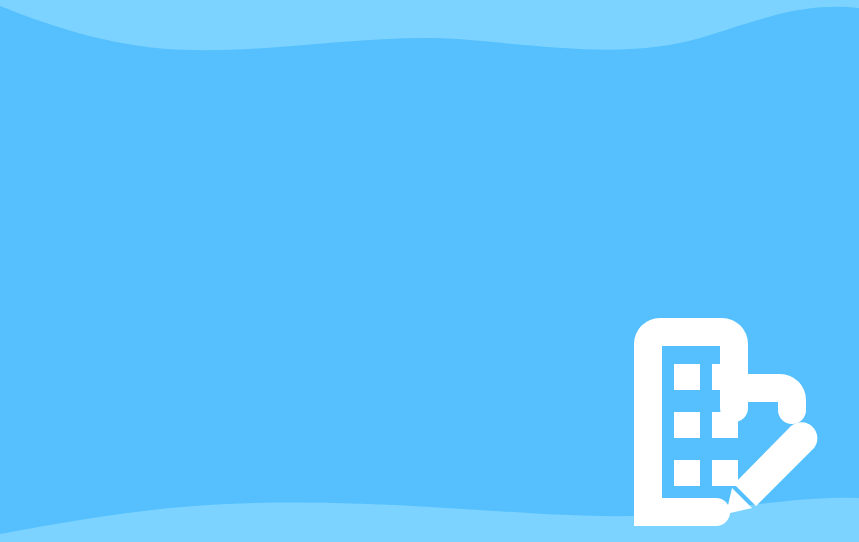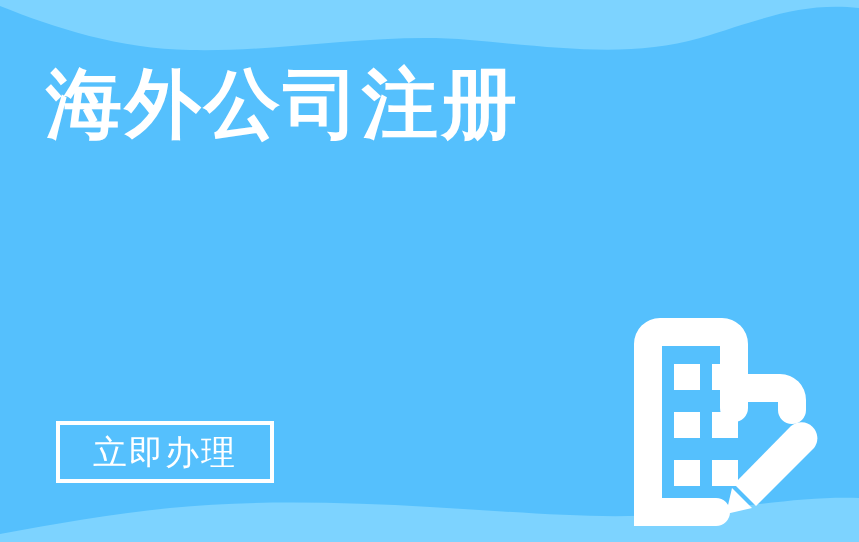--- a/index.html
+++ b/index.html
@@ -88,26 +88,22 @@
 
 <div class="banner">
 
   <svg class="wave-layer" viewBox="0 0 859 542" preserveAspectRatio="none" aria-hidden="true">
     <path d="M0,0 L859,0 L859,8 C800,2 760,20 700,38 C630,58 560,48 470,40 C380,32 290,52 190,50 C120,49 55,28 0,6 Z" fill="#7dd3ff"></path>
     <path d="M0,542 L859,542 L859,498 C800,496 740,508 670,514 C600,520 520,512 430,507 C340,502 250,500 170,508 C110,514 55,524 0,534 Z" fill="#7dd3ff"></path>
   </svg>
 
   <div class="content">
 
-    <div class="title">海外公司注册</div>
 
 
-    <div class="cta-button">
-      <span class="cta-label">立即办理</span>
-    </div>
 
     <svg class="hero-icon" viewBox="0 0 220 226" aria-hidden="true">
 
       <path d="M30,226
                L30,44
                A26,26 0 0 1 56,18
                L118,18
                A26,26 0 0 1 144,44
                L144,108
                A14,14 0 0 1 130,122

